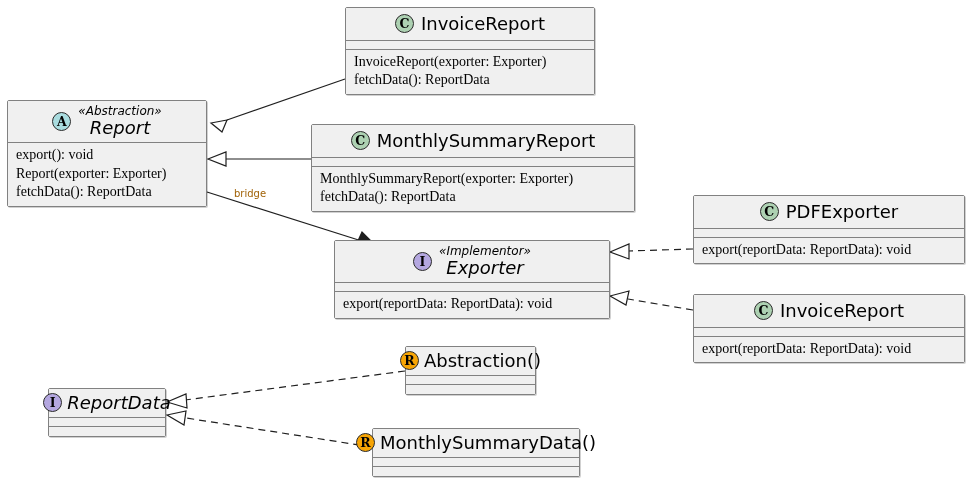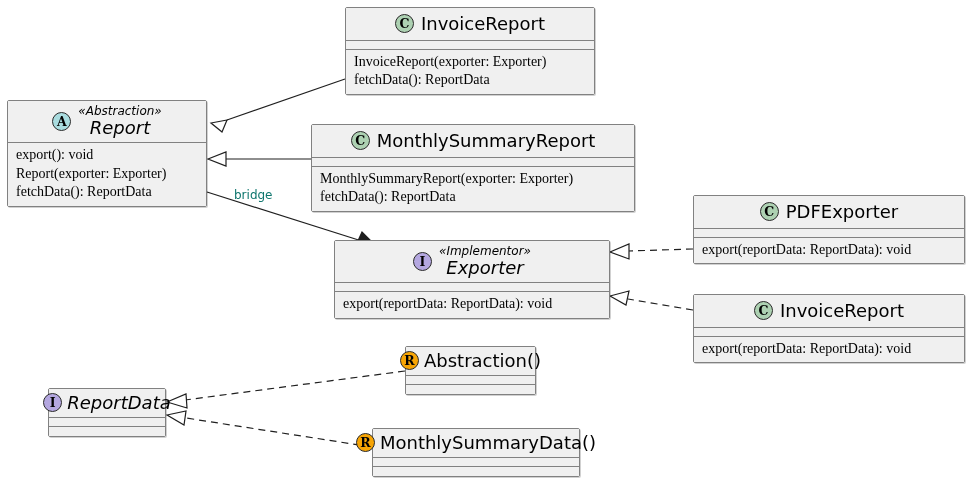--- a/index.html
+++ b/index.html
@@ -104,22 +104,22 @@
     color: #000000;
     line-height: 1.32;
     white-space: nowrap;
   }
   .uml-compartment.empty {
     height: 9px;
     padding: 0;
   }
   .edge-label {
     position: absolute;
-    font-size: 12px;
-    color: #0f766e;
+    font-size: 10px;
+    color: #a16207;
     white-space: nowrap;
   }
 </style>
 </head>
 <body>
 
 <div id="canvas">
 
   <svg class="edges" viewBox="0 0 972 483" xmlns="http://www.w3.org/2000/svg">
     <defs></defs>

